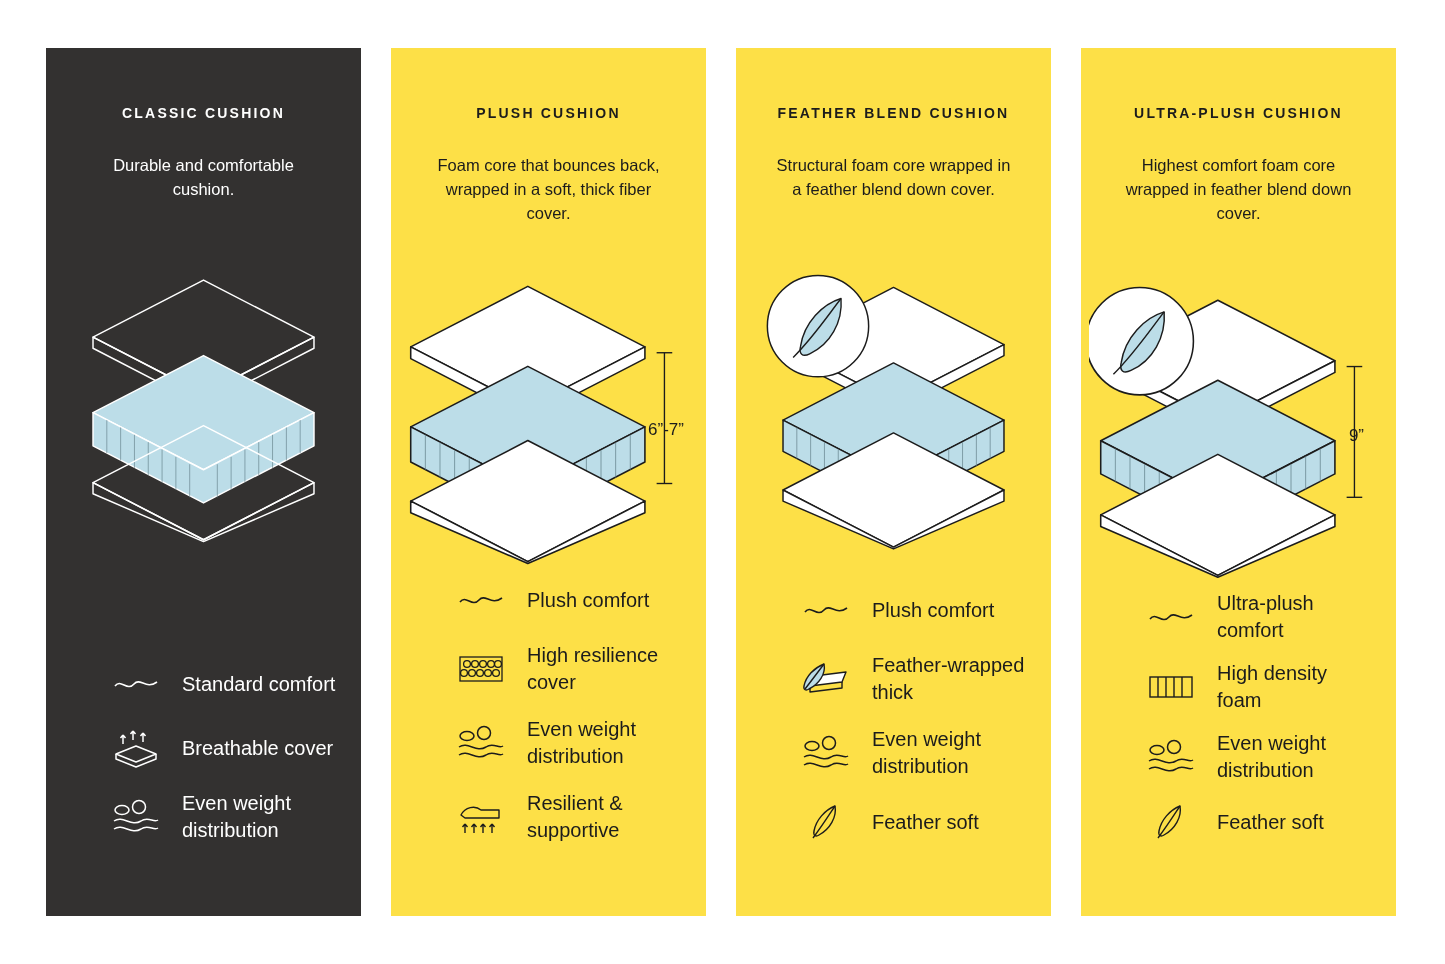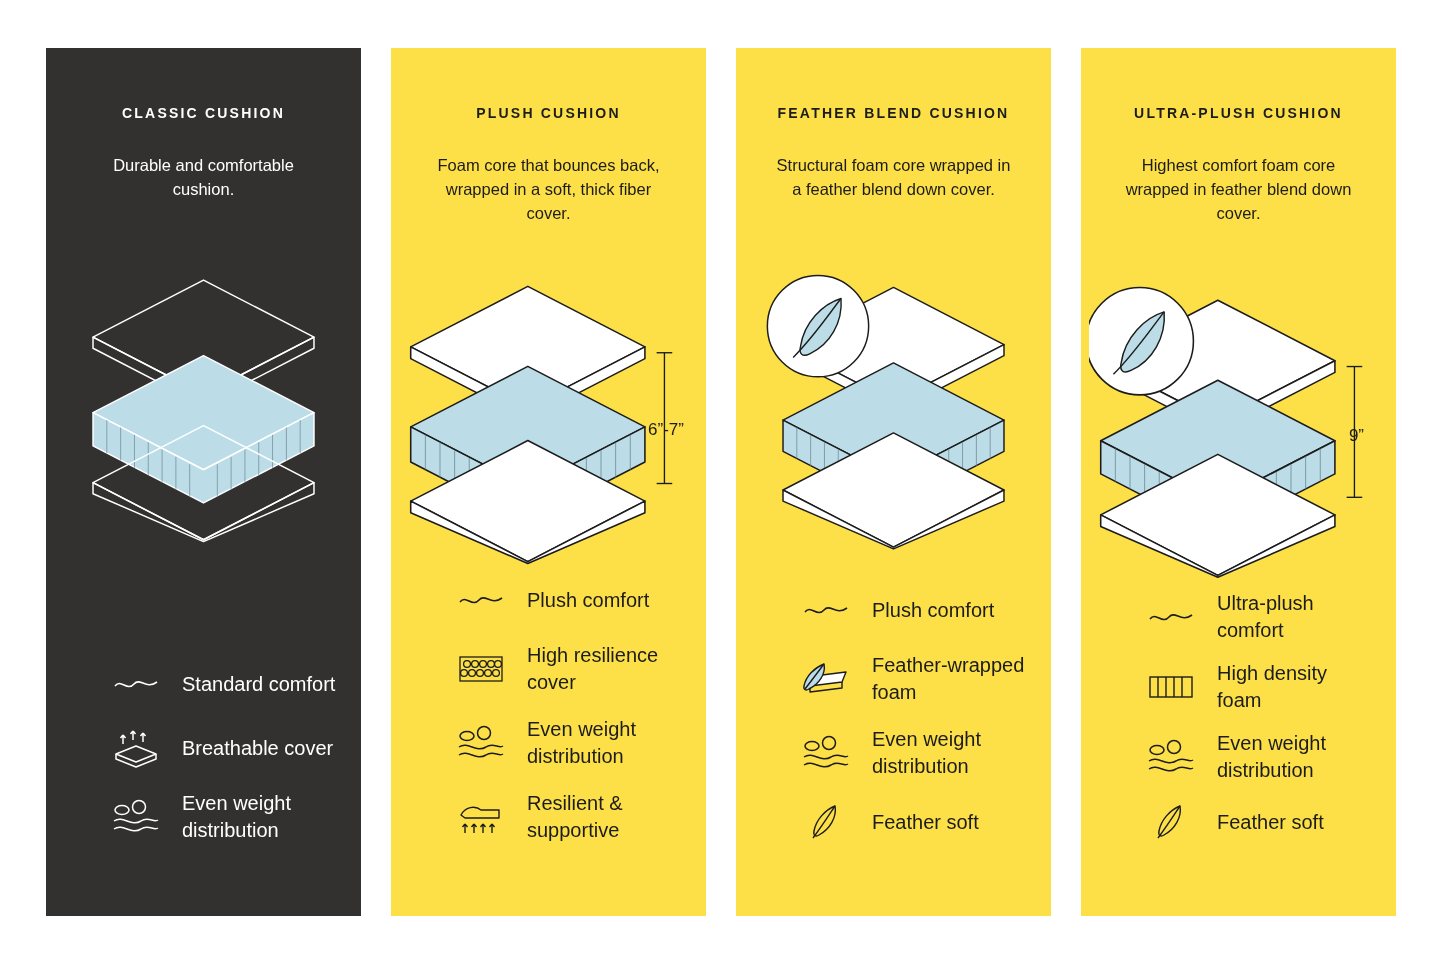--- a/index.html
+++ b/index.html
@@ -334,21 +334,21 @@
       </div>
       <div class="feature">
         <span class="feature-icon">
           <svg width="52" height="38" viewBox="0 0 52 38" fill="none" stroke="#1c1c1c" stroke-width="1.4" stroke-linejoin="round">
             <polygon points="14,16 46,12 42,22 10,26" fill="#ffffff"></polygon>
             <path d="M10,26 l0,6 l32,-4 l0,-6"></path>
             <path d="M24 4 C14 8, 6 16, 4 26 C3.2 30, 6 31, 9 29 C19 24, 26 14, 24 4 Z" fill="#bcdde8"></path>
             <path d="M24 4 C18 12, 12 20, 5 29"></path>
           </svg>
         </span>
-        <span class="feature-label">Feather-wrapped foam</span>
+        <span class="feature-label">Feather-wrapped thick</span>
       </div>
       <div class="feature">
         <span class="feature-icon">
           <svg width="50" height="38" viewBox="0 0 50 38" fill="none" stroke="#1c1c1c" stroke-width="1.5">
             <circle cx="28" cy="9" r="6.5"></circle>
             <ellipse cx="11" cy="12" rx="7" ry="4.5"></ellipse>
             <path d="M3 23 C12 17, 20 29, 30 23 C37 18, 43 25, 47 22"></path>
             <path d="M3 31 C12 25, 20 37, 30 31 C37 26, 43 33, 47 30"></path>
           </svg>
         </span>

